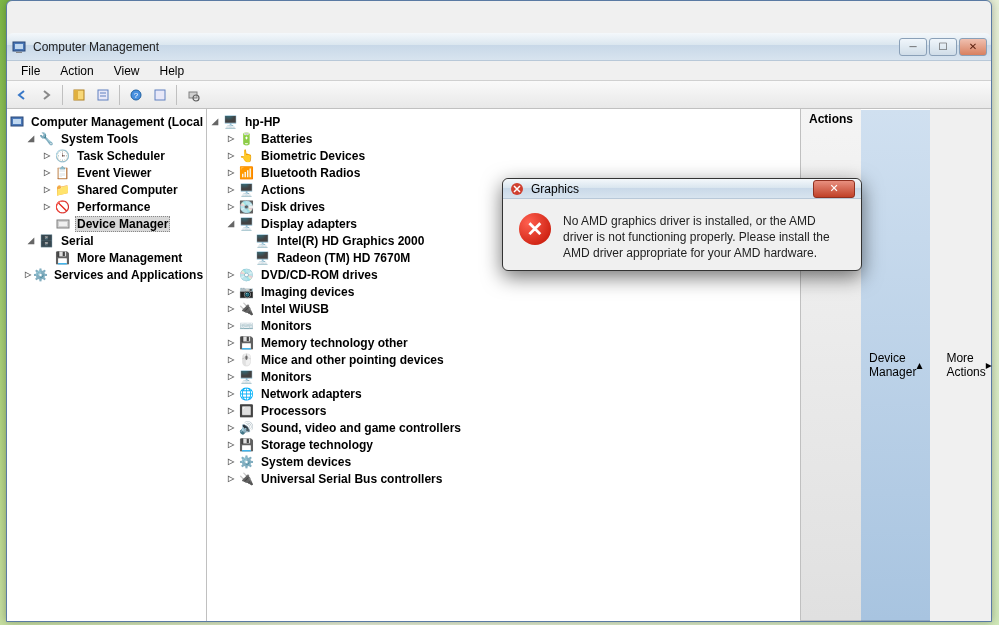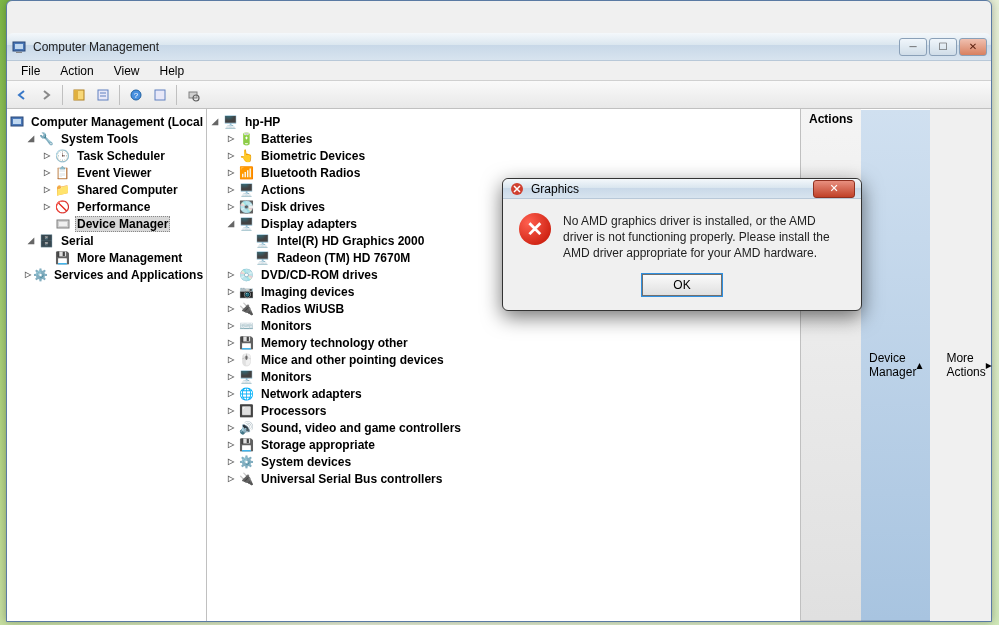--- a/index.html
+++ b/index.html
@@ -448,21 +448,21 @@
                 <div class="node">
                   <span class="toggle ptr">▷</span>
                   <span class="nicon">📷</span>
                   <span class="label">Imaging devices</span>
                 </div>
               </li>
               <li>
                 <div class="node">
                   <span class="toggle ptr">▷</span>
                   <span class="nicon">🔌</span>
-                  <span class="label">Radios WiUSB</span>
+                  <span class="label">Intel WiUSB</span>
                 </div>
               </li>
               <li>
                 <div class="node">
                   <span class="toggle ptr">▷</span>
                   <span class="nicon">⌨️</span>
                   <span class="label">Monitors</span>
                 </div>
               </li>
               <li>
@@ -504,21 +504,21 @@
                 <div class="node">
                   <span class="toggle ptr">▷</span>
                   <span class="nicon">🔊</span>
                   <span class="label">Sound, video and game controllers</span>
                 </div>
               </li>
               <li>
                 <div class="node">
                   <span class="toggle ptr">▷</span>
                   <span class="nicon">💾</span>
-                  <span class="label">Storage appropriate</span>
+                  <span class="label">Storage technology</span>
                 </div>
               </li>
               <li>
                 <div class="node">
                   <span class="toggle ptr">▷</span>
                   <span class="nicon">⚙️</span>
                   <span class="label">System devices</span>
                 </div>
               </li>
               <li>
@@ -555,18 +555,13 @@
           <path d="M5 5 L11 11 M11 5 L5 11" stroke="#fff" stroke-width="1.5"></path>
         </svg>
       </span>
     <span class="ttext">Graphics</span>
     <div class="dlg-close">✕</div>
   </div>
   <div class="dlg-body">
     <div class="erricon">✕</div>
     <div class="msg">No AMD graphics driver is installed, or the AMD driver is not functioning properly. Please install the AMD driver appropriate for your AMD hardware.</div>
   </div>
-  <div class="dlg-buttons">
-    <div class="okbtn">
-        <span>OK</span>
-      </div>
-  </div>
 </div>
 
 </body></html>

